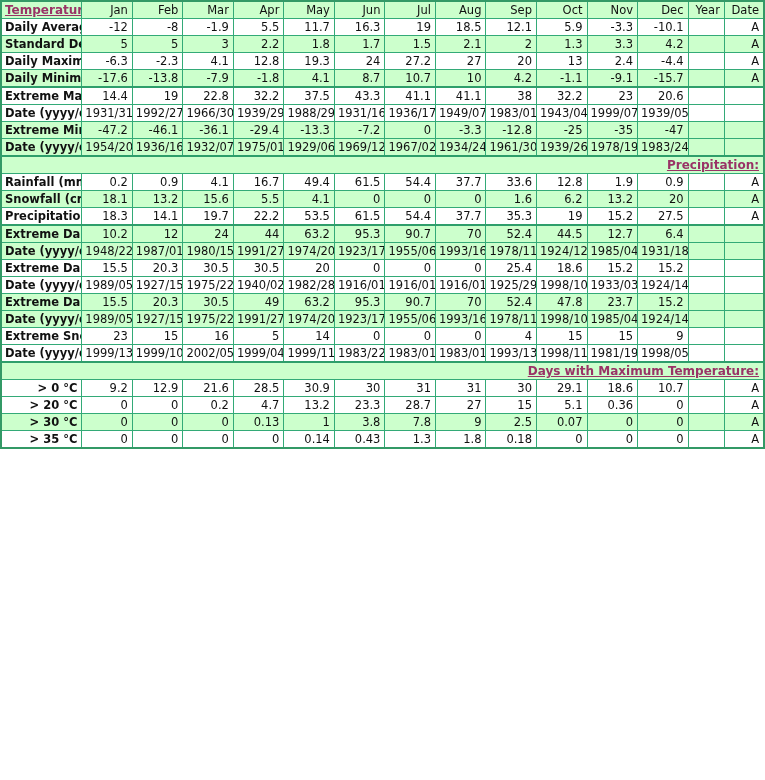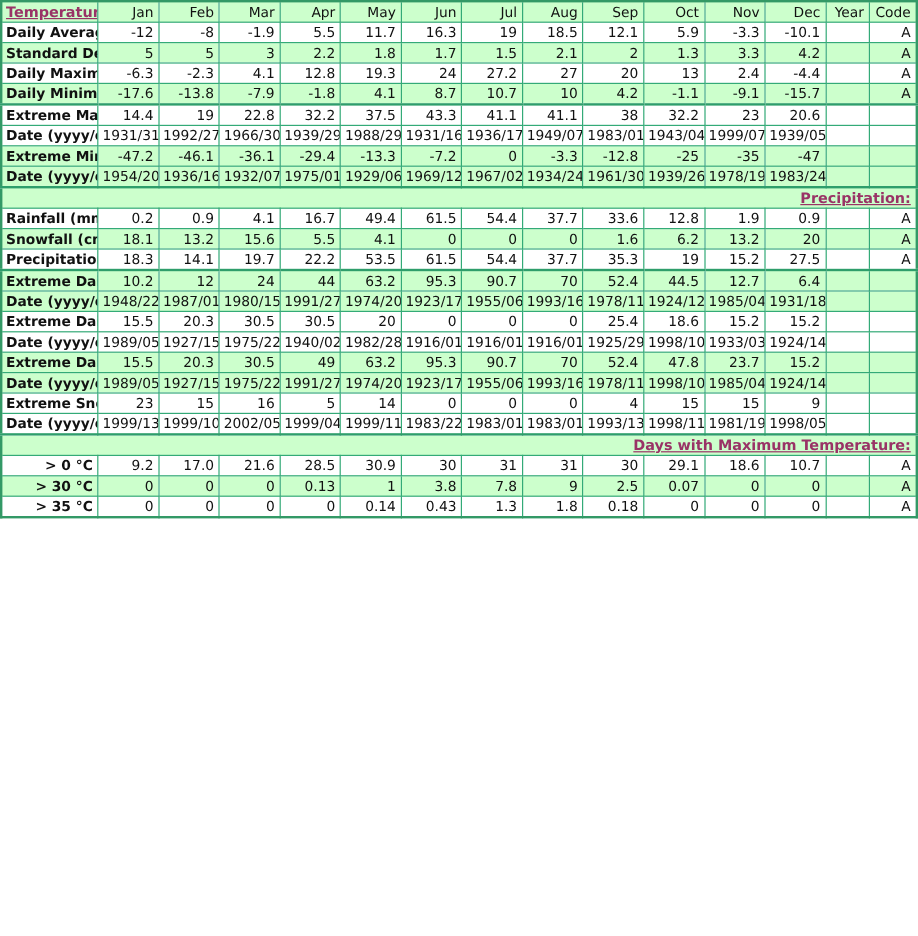--- a/index.html
+++ b/index.html
@@ -103,21 +103,21 @@
         <td class="mhead">Apr</td>
         <td class="mhead">May</td>
         <td class="mhead">Jun</td>
         <td class="mhead">Jul</td>
         <td class="mhead">Aug</td>
         <td class="mhead">Sep</td>
         <td class="mhead">Oct</td>
         <td class="mhead">Nov</td>
         <td class="mhead">Dec</td>
         <td class="mhead">Year</td>
-        <td class="mhead">Code</td>
+        <td class="mhead">Date</td>
       </tr>
       <tr class="white">
         <td class="rowlabel">Daily Average (°C)</td>
         <td class="">-12</td>
         <td class="">-8</td>
         <td class="">-1.9</td>
         <td class="">5.5</td>
         <td class="">11.7</td>
         <td class="">16.3</td>
         <td class="">19</td>
@@ -437,34 +437,51 @@
         <td class="">1998/05+</td>
         <td class=""></td>
         <td class="code"></td>
       </tr>
       <tr class="green topsep">
         <td class="sectionhdr" colspan="15"><span class="sectiontitle">Days with Maximum Temperature:</span></td>
       </tr>
       <tr class="white">
         <td class="rowlabel">&gt; 0 °C</td>
         <td class="">9.2</td>
-        <td class="">17.0</td>
+        <td class="">12.9</td>
         <td class="">21.6</td>
         <td class="">28.5</td>
         <td class="">30.9</td>
         <td class="">30</td>
         <td class="">31</td>
         <td class="">31</td>
         <td class="">30</td>
         <td class="">29.1</td>
         <td class="">18.6</td>
         <td class="">10.7</td>
         <td class=""></td>
         <td class="code">A</td>
       </tr>
+      <tr class="white">
+        <td class="rowlabel">&gt; 20 °C</td>
+        <td class="">0</td>
+        <td class="">0</td>
+        <td class="">0.2</td>
+        <td class="">4.7</td>
+        <td class="">13.2</td>
+        <td class="">23.3</td>
+        <td class="">28.7</td>
+        <td class="">27</td>
+        <td class="">15</td>
+        <td class="">5.1</td>
+        <td class="">0.36</td>
+        <td class="">0</td>
+        <td class=""></td>
+        <td class="code">A</td>
+      </tr>
       <tr class="green">
         <td class="rowlabel">&gt; 30 °C</td>
         <td class="">0</td>
         <td class="">0</td>
         <td class="">0</td>
         <td class="">0.13</td>
         <td class="">1</td>
         <td class="">3.8</td>
         <td class="">7.8</td>
         <td class="">9</td>

